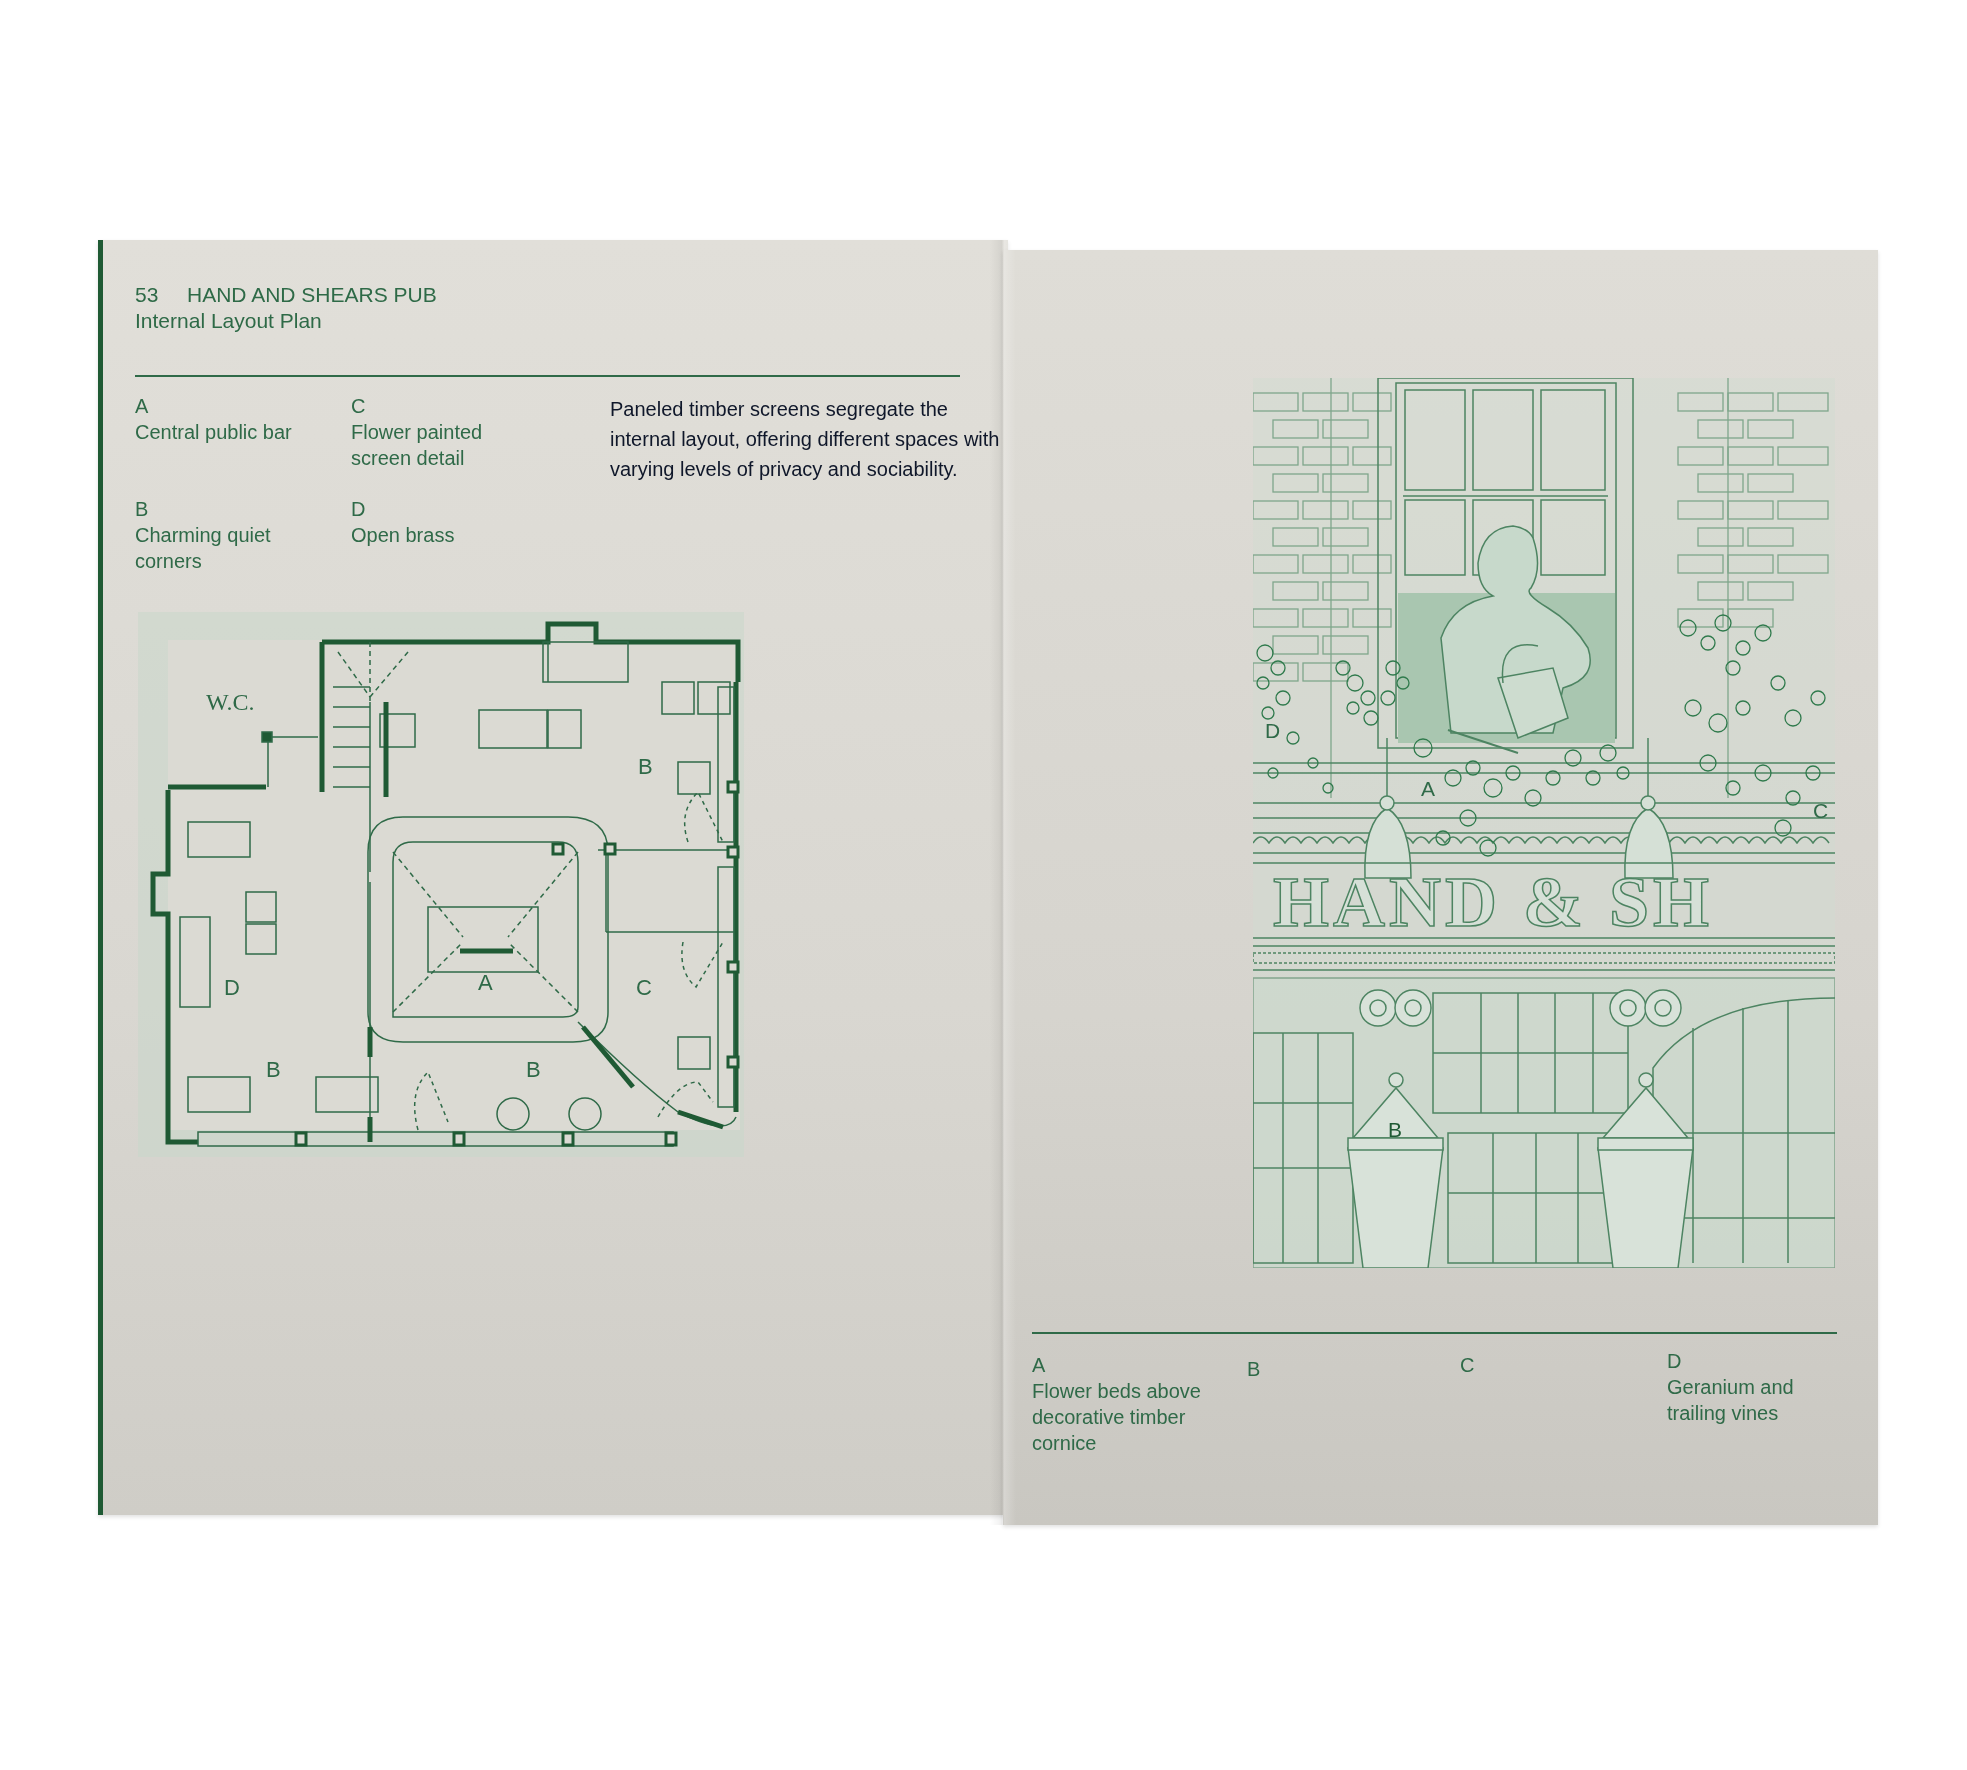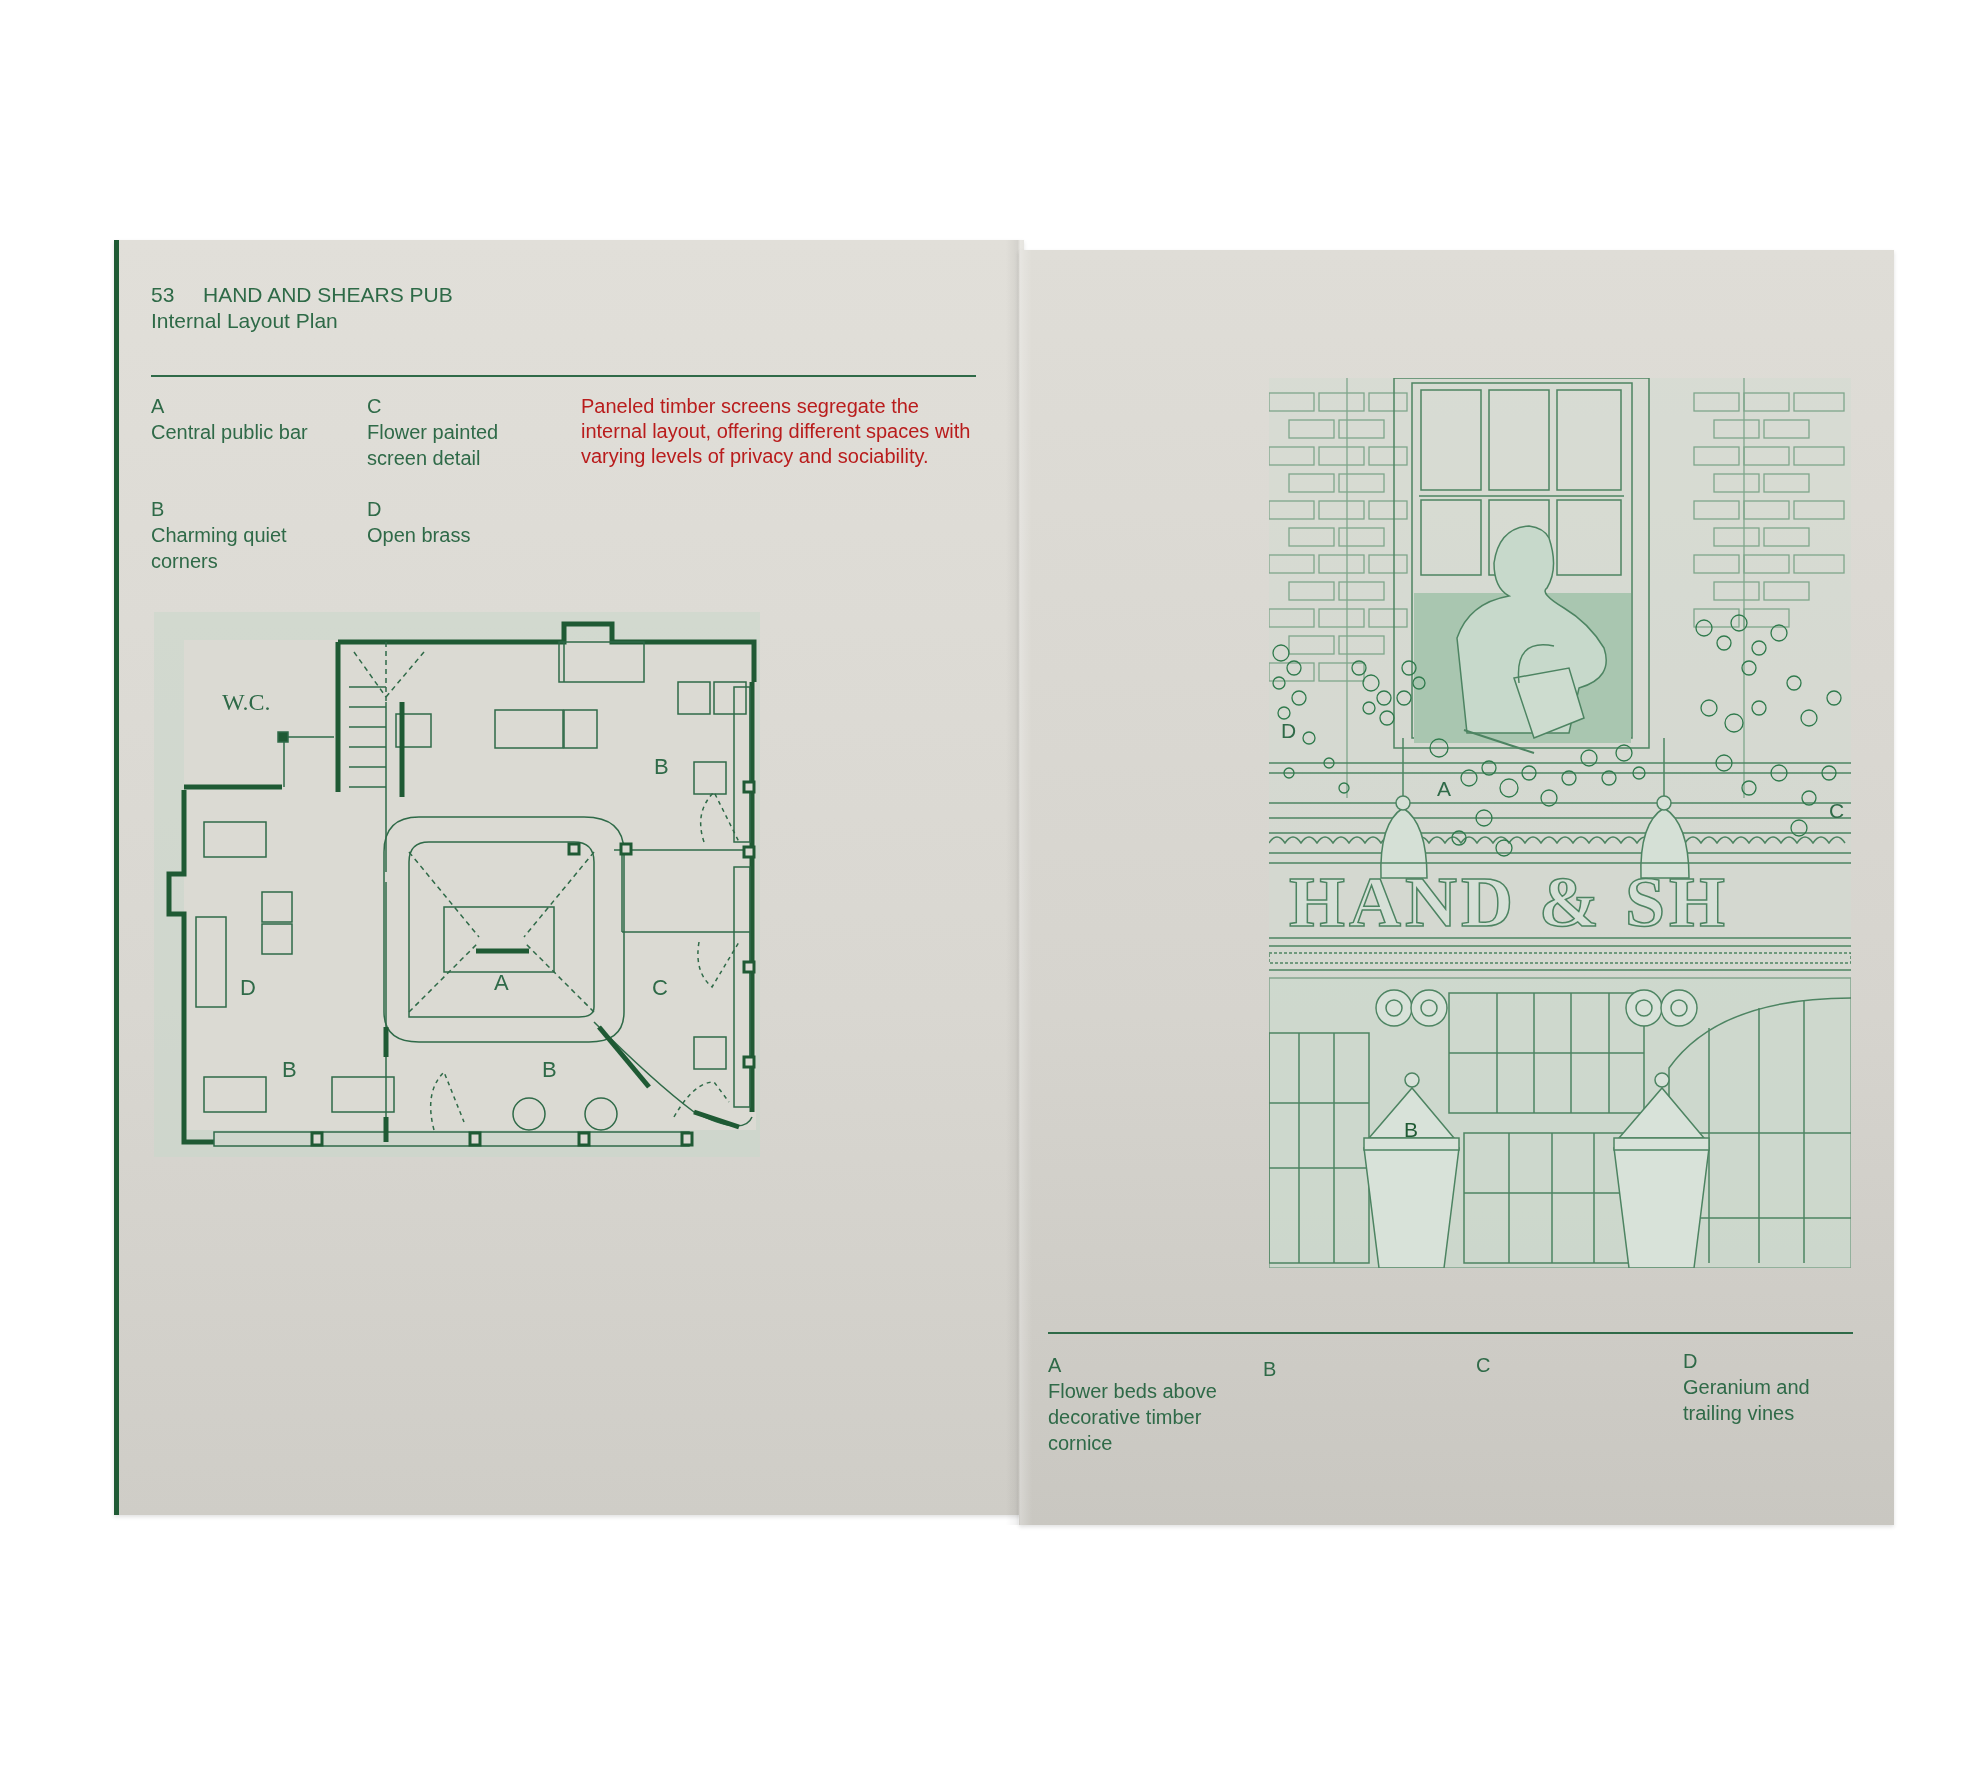--- a/index.html
+++ b/index.html
@@ -4,21 +4,21 @@
   <style>
     html, body { margin: 0; padding: 0; }
     body {
       width: 1967px; height: 1770px;
       background: #ffffff;
       position: relative;
       overflow: hidden;
       font-family: "Liberation Sans", "DejaVu Sans", sans-serif;
       color: #2f6a48;
     }
-    .book { position: absolute; left: 16px; top: 0; width: 1682px; height: 1770px; border-radius: 19px; }
+    .book { position: absolute; left: 0; top: 0; width: 1682px; height: 1770px; border-radius: 19px; }
     .page {
       position: absolute;
       background: #dcdad4;
       box-shadow: 0 2px 4px rgba(0,0,0,0.12);
     }
     .page-left {
       left: 98px; top: 240px; width: 905px; height: 1275px;
       background: linear-gradient(180deg, #e1dfd9 0%, #d9d7d1 60%, #cfcdc7 100%);
       border-left: 5px solid #1f5a34;
     }
@@ -41,22 +41,23 @@
     }
     .legend-item {
       position: absolute;
       font-size: 20px; line-height: 26px;
       color: #2f6a48;
     }
     .legend-item .key { display: block; }
     .legend-item .txt { display: block; }
     .para {
       position: absolute;
-      font-size: 20px; line-height: 25px;
-      color: #b91c1c;
+      font-size: 20px; line-height: 30px;
+      color: #0f172a;
+      margin-left: 45px;
     }
     .illus { position: absolute; }
     svg text { font-family: "Liberation Sans", sans-serif; }
     .serif { font-family: "Liberation Serif", serif; }
   </style>
 </head>
 <body>
 
 <div class="book">
 

